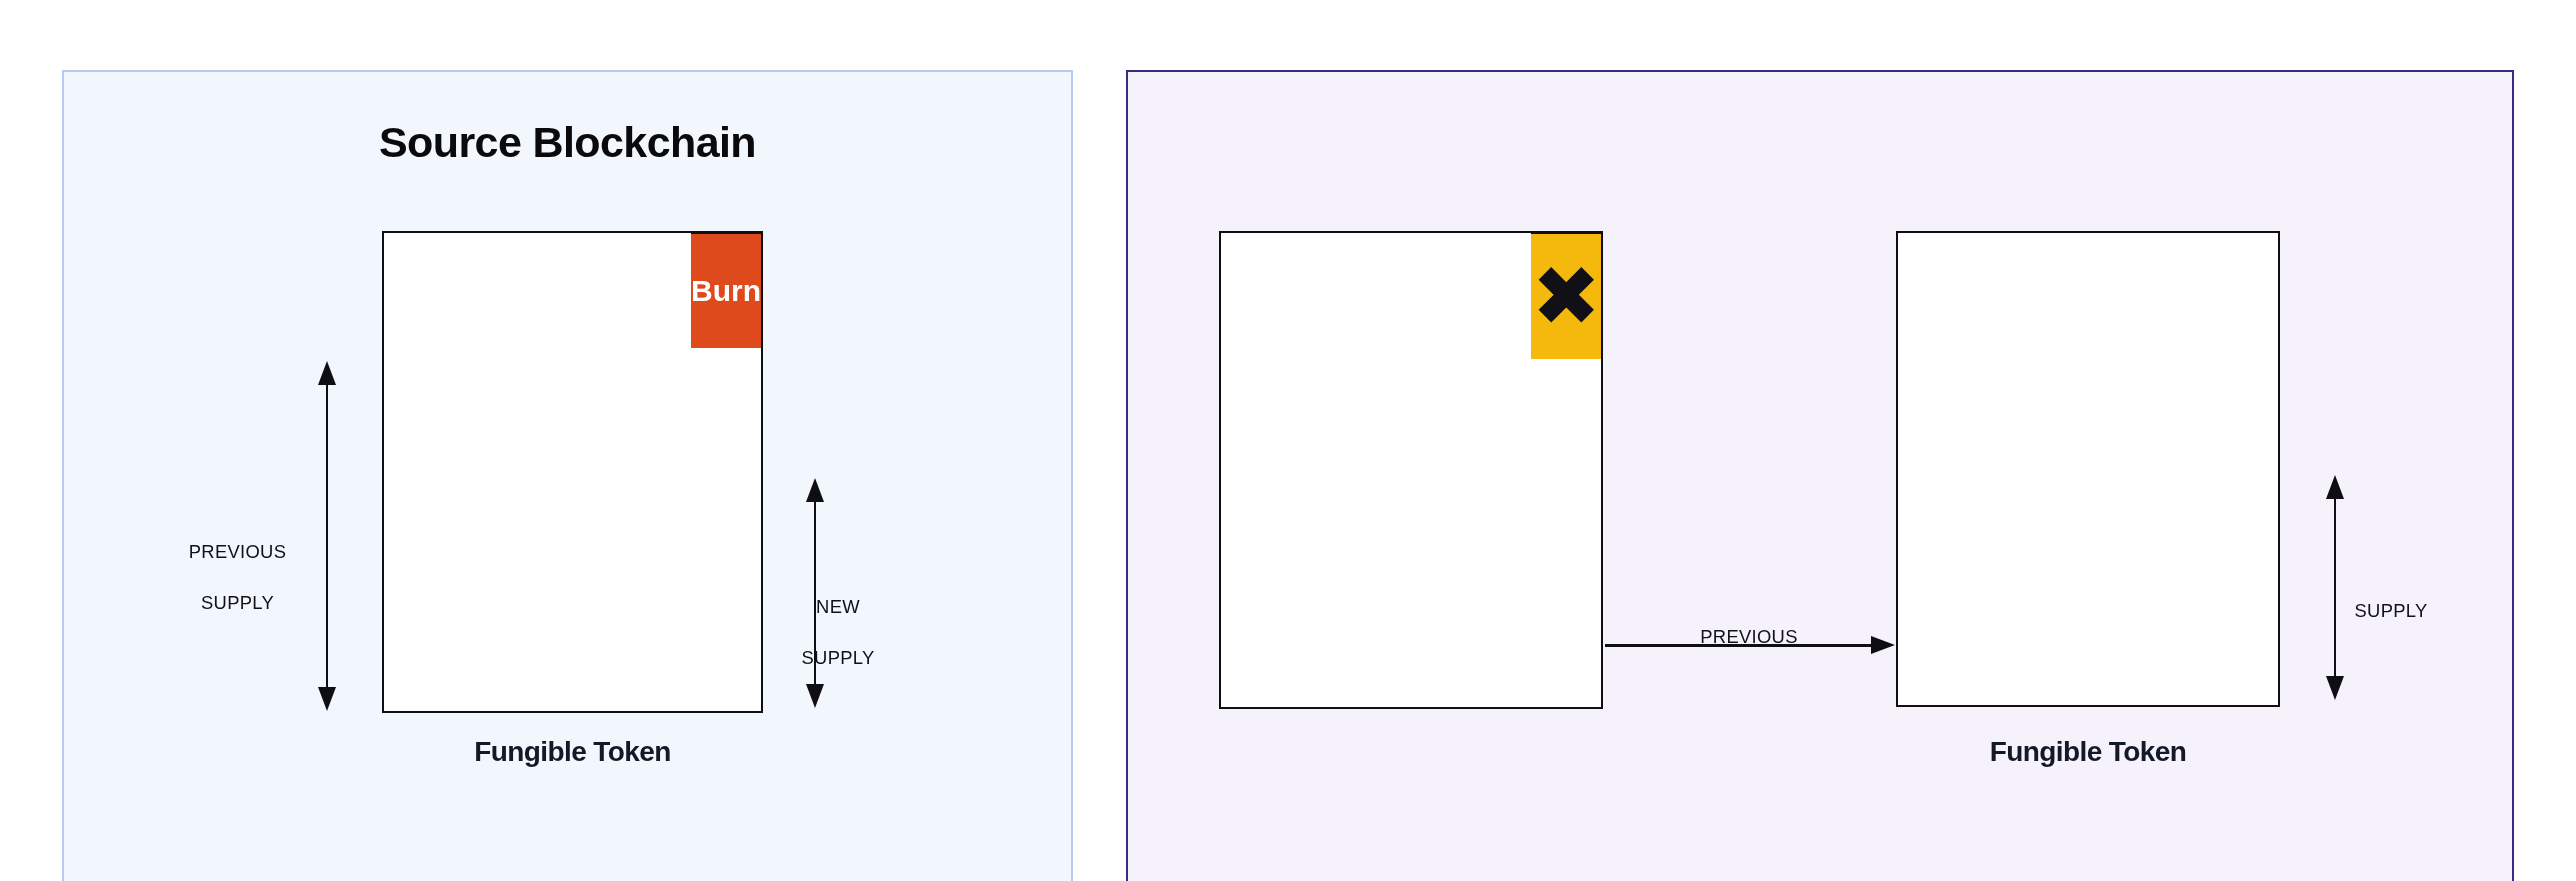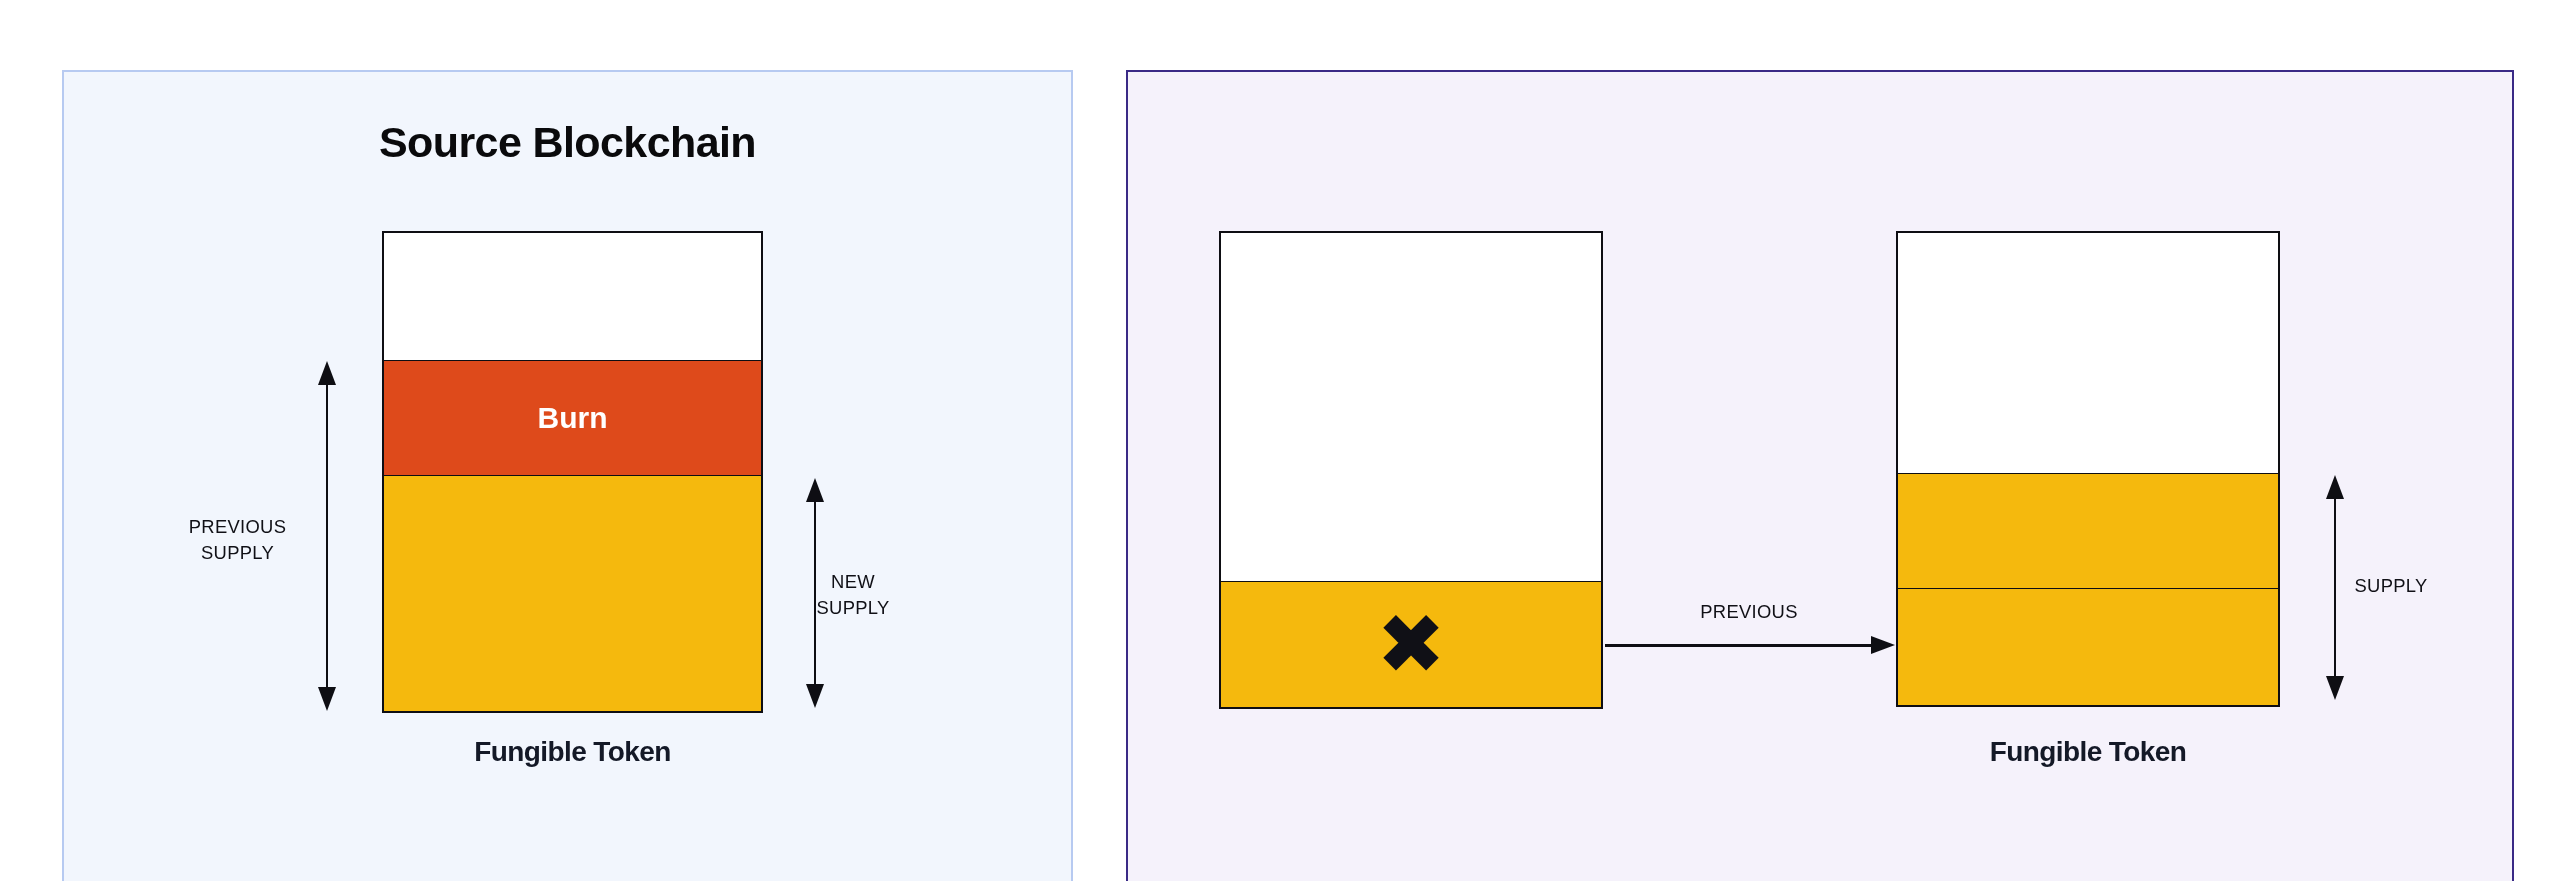--- a/index.html
+++ b/index.html
@@ -16,54 +16,54 @@
   }
   html,body{margin:0;padding:0;background:var(--page-bg);}
   .canvas{position:relative;width:2576px;height:881px;background:var(--page-bg);
           font-family:"Liberation Sans", sans-serif;overflow:hidden;}
   .panel{position:absolute;top:70px;height:840px;box-sizing:border-box;}
   .panel.source{left:62px;width:1011px;background:var(--src-bg);border:2.8px solid var(--src-border);}
   .panel.dest{left:1126px;width:1388px;background:var(--dst-bg);border:2.8px solid var(--dst-border);}
   .title{position:absolute;left:0;right:0;top:47px;margin:0;text-align:center;
          font-size:43px;font-weight:700;letter-spacing:-0.6px;color:var(--title);line-height:1.1;}
   .bar{position:absolute;box-sizing:border-box;border:2.2px solid var(--ink);background:#ffffff;
-       display:flex;flex-direction:column;}
+       display:flex;flex-direction:row;}
   .seg{box-sizing:border-box;}
   .seg.empty{flex:1;background:#ffffff;}
   .seg.burn{height:115px;background:var(--burn);border-top:1.7px solid var(--ink);
             display:flex;align-items:center;justify-content:center;}
   .seg.burn span{color:#ffffff;font-size:30px;font-weight:600;}
   .seg.yellow{background:var(--yellow);border-top:1.7px solid var(--ink);}
   .seg.cross-holder{display:flex;align-items:center;justify-content:center;}
   .cross{font-size:83px;line-height:1;color:#101016;font-weight:400;}
   .caption{position:absolute;top:664px;text-align:center;font-size:28px;font-weight:700;
            letter-spacing:-0.6px;color:var(--label);}
   .small{position:absolute;text-align:center;font-size:18.4px;letter-spacing:0.3px;
          color:#101016;line-height:25.6px;font-weight:400;}
-  .small span{display:block;}
+  .small span{display:block;margin-top:25px;}
   
   .varrow{position:absolute;width:20px;}
   .varrow .line{position:absolute;left:50%;margin-left:-1.1px;width:2.2px;top:21px;bottom:21px;background:var(--ink);}
   .varrow .head{position:absolute;left:50%;margin-left:-9.5px;width:0;height:0;
                 border-left:9.5px solid transparent;border-right:9.5px solid transparent;}
   .varrow .head.up{top:0;border-bottom:24.5px solid var(--ink);}
   .varrow .head.down{bottom:0;border-top:24.5px solid var(--ink);}
   
   .harrow{position:absolute;height:19px;}
   .harrow .line{position:absolute;top:50%;margin-top:-1.1px;height:2.2px;left:0;right:21px;background:var(--ink);}
   .harrow .head{position:absolute;right:0;top:0;width:0;height:0;
                 border-top:9.5px solid transparent;border-bottom:9.5px solid transparent;
                 border-left:24.5px solid var(--ink);}
   
   .src-bar{left:318px;top:159px;width:381px;height:482px;}
   .src-bar .seg.yellow{height:236px;}
   .prev-arrow{left:253px;top:289px;height:350px;}
   .prev-label{left:29px;top:442px;width:289px;}
   .new-arrow{left:741px;top:406px;height:230px;}
-  .new-label{left:711px;top:497px;width:156px;}
+  .new-label{left:696px;top:497px;width:156px;}
   .src-caption{left:318px;width:381px;}
   
   .pool-bar{left:91px;top:159px;width:384px;height:478px;}
   .pool-bar .seg.yellow{height:126px;}
   .pool-caption{left:91px;width:384px;}
   .unlocked-arrow{left:477px;top:564px;width:290px;}
   .unlocked-label{left:532px;top:529px;width:178px;line-height:22px;}
   .dst-bar{left:768px;top:159px;width:384px;height:476px;}
   .dst-bar .seg.yellow.top{height:115px;}
   .dst-bar .seg.yellow.bottom{height:117px;}

